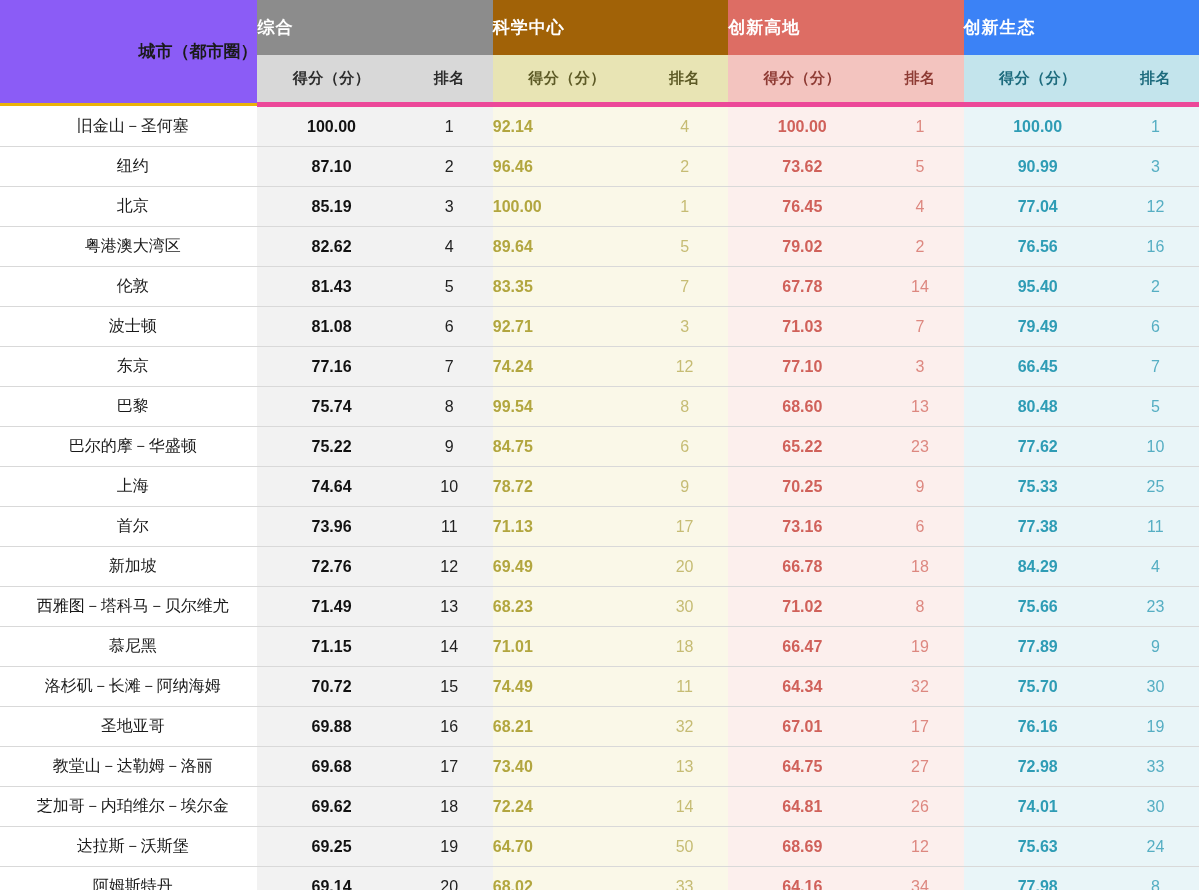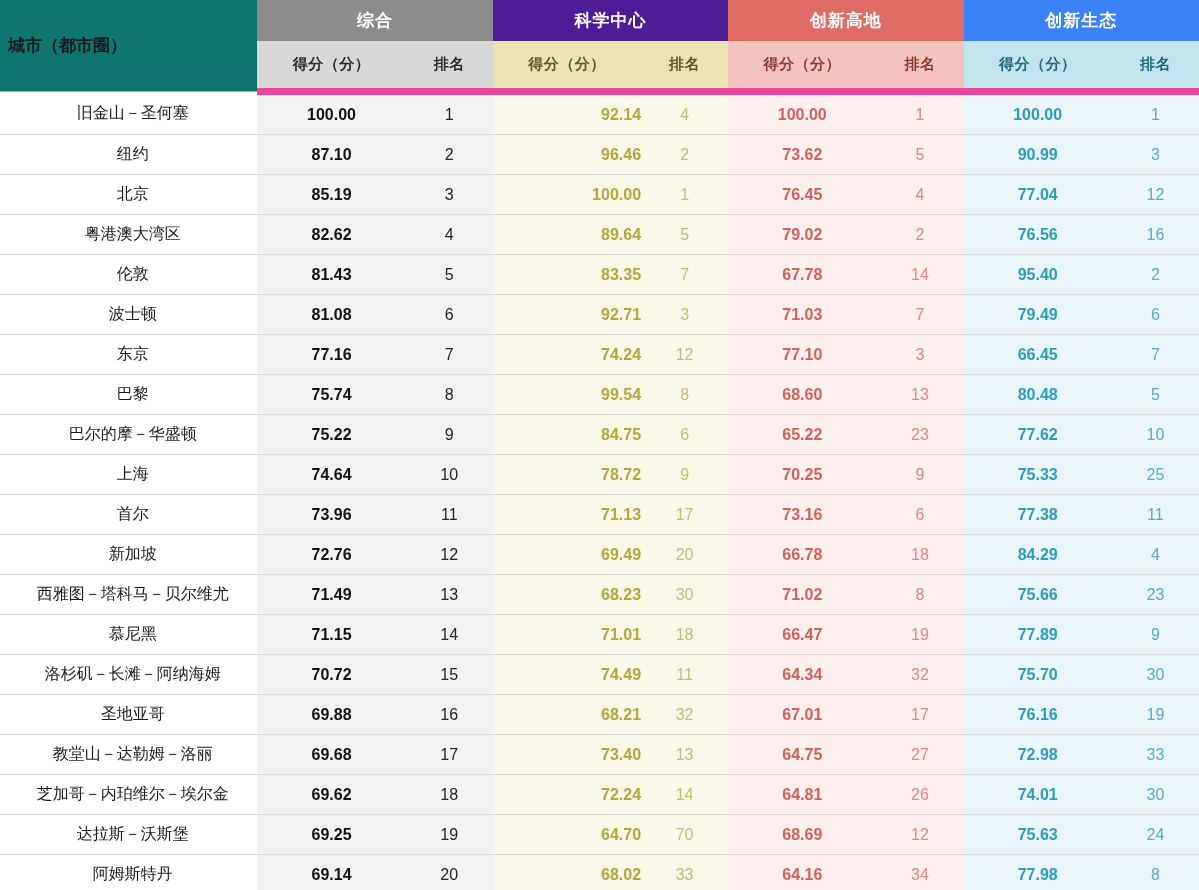--- a/index.html
+++ b/index.html
@@ -23,39 +23,39 @@
     margin: 0;
   }
 
   
   col.c-city   { width: 257px; }
   col.c-score  { width: 148px; }
   col.c-rank   { width: 87px;  }
 
   
   .hdr-city {
-    background: #0f766e;
+    background: #8b5cf6;
     vertical-align: middle;
-    text-align: left;
+    text-align: right;
     padding-left: 8px !important;
     font-size: 17px;
     font-weight: bold;
     color: #1a1a1a;
-    border-bottom: 1px solid #eab308;
+    border-bottom: 3px solid #eab308;
   }
   .grp {
-    text-align: center;
+    text-align: left;
     font-size: 17px;
     font-weight: bold;
     color: #ffffff;
-    height: 41px;
+    height: 55px;
     letter-spacing: 1px;
   }
   .grp-comp { background: #8c8c8c; }
-  .grp-sci  { background: #4c1d95; font-family: Liberation Mono, monospace; }
+  .grp-sci  { background: #a16207; font-family: Liberation Mono, monospace; }
   .grp-high { background: #dd6d64; }
   .grp-eco  { background: #3b82f6; }
 
   
   .sub {
     text-align: center;
     font-size: 15px;
     font-weight: bold;
     height: 47px;
     color: #333333;
@@ -85,21 +85,21 @@
     font-weight: bold;
     color: #121212;
   }
   td.v-comp-rank {
     background: #f2f2f2;
     text-align: center;
     color: #222222;
   }
   td.v-sci-score {
     background: #faf8e8;
-    text-align: right;
+    text-align: left;
     font-weight: bold;
     color: #b2a63f;
   }
   td.v-sci-rank {
     background: #faf8e8;
     text-align: center;
     color: #c6bc74;
   }
   td.v-high-score {
     background: #fcefed;
@@ -116,21 +116,21 @@
     background: #e9f5f8;
     text-align: center;
     font-weight: bold;
     color: #2e9cb5;
   }
   td.v-eco-rank {
     background: #e9f5f8;
     text-align: center;
     color: #56aec3;
   }
-  thead tr.hdr2 th { border-bottom: 7px solid #ec4899; }
+  thead tr.hdr2 th { border-bottom: 5px solid #ec4899; }
 </style>
 </head>
 <body>
 
 <table class="rank-table">
   <colgroup>
     <col class="c-city">
       <col class="c-score">
       <col class="c-rank">
     <col class="c-score">
@@ -356,21 +356,21 @@
         <td class="v-high-score">64.81</td>
         <td class="v-high-rank">26</td>
         <td class="v-eco-score">74.01</td>
         <td class="v-eco-rank">30</td>
       </tr>
       <tr>
         <td class="city">达拉斯－沃斯堡</td>
         <td class="v-comp-score">69.25</td>
         <td class="v-comp-rank">19</td>
         <td class="v-sci-score">64.70</td>
-        <td class="v-sci-rank">70</td>
+        <td class="v-sci-rank">50</td>
         <td class="v-high-score">68.69</td>
         <td class="v-high-rank">12</td>
         <td class="v-eco-score">75.63</td>
         <td class="v-eco-rank">24</td>
       </tr>
       <tr>
         <td class="city">阿姆斯特丹</td>
         <td class="v-comp-score">69.14</td>
         <td class="v-comp-rank">20</td>
         <td class="v-sci-score">68.02</td>

